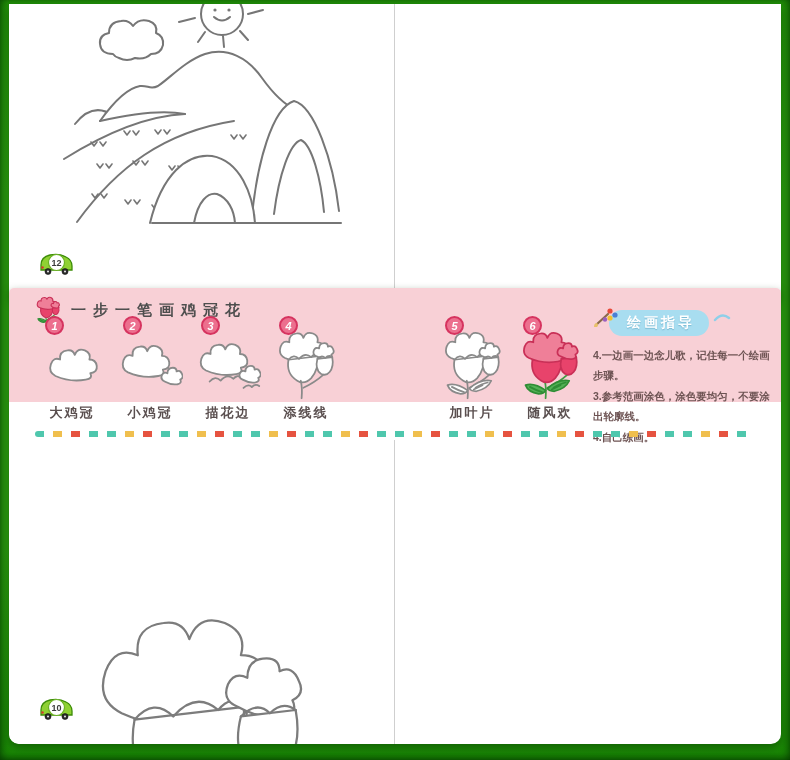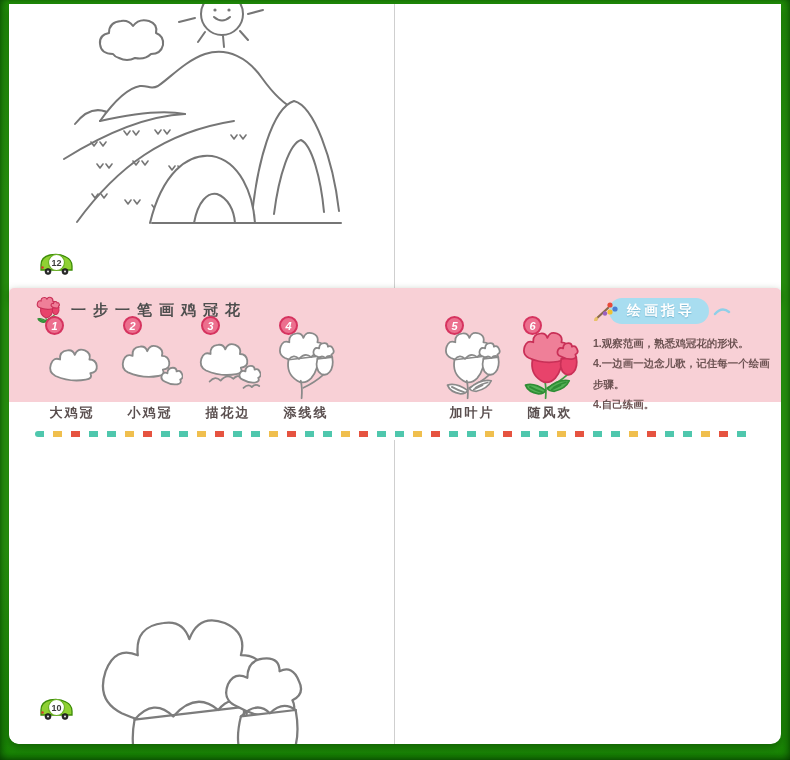--- a/index.html
+++ b/index.html
@@ -46,21 +46,21 @@
   .step-art.tall{top:14px;height:70px;}
   .step-label{position:absolute;bottom:0;left:0;width:100%;text-align:center;
     font-size:13px;letter-spacing:2px;color:#5a4f4f;font-weight:600;}
   .s1{left:24px;} .s2{left:102px;} .s3{left:180px;} .s4{left:258px;} .s5{left:424px;} .s6{left:502px;}
 
   
   .guide{position:absolute;left:584px;top:10px;width:190px;}
   .guide-pill-row{display:flex;align-items:center;}
   .palette-icon{margin-right:-10px;position:relative;z-index:2;}
   .guide-pill{background:#a8ddf0;border-radius:14px;padding:4px 14px 4px 18px;
-    color:#fff;font-size:14px;font-weight:bold;letter-spacing:3px;text-shadow:0 1px 1px rgba(90,160,190,.6);}
+    color:#fff;font-size:14px;font-weight:bold;letter-spacing:3px;text-shadow:0 1px 1px rgba(90,160,190,.6);margin-top:12px;}
   .swoosh{margin-left:4px;}
   .guide-lines{margin-top:9px;font-size:10.5px;line-height:1.95;color:#6d5353;font-weight:600;width:186px;}
 
   .dash-row{position:absolute;left:26px;right:26px;top:143px;height:6px;border-radius:3px;
     background:repeating-linear-gradient(90deg,
       #4fc7ad 0 9px,transparent 9px 18px,
       #f0bf4e 18px 27px,transparent 27px 36px,
       #e65340 36px 45px,transparent 45px 54px,
       #4fc7ad 54px 63px,transparent 63px 72px);}
   .sheet{position:absolute;left:0;right:0;top:152px;bottom:0;border-radius:0 0 10px 10px;overflow:hidden;}
@@ -245,22 +245,22 @@
           <circle cx="22" cy="9" r="2.6" fill="#4a7fd4"></circle>
           <circle cx="17" cy="12" r="2.6" fill="#f2c030"></circle>
           <circle cx="12" cy="13.5" r="2.2" fill="#9a5fc0"></circle>
         </svg>
         <span class="guide-pill">绘画指导</span>
         <svg class="swoosh" width="18" height="10" viewBox="0 0 18 10">
           <path d="M2,8 Q9,0 16,6" stroke="#8fcfe8" stroke-width="2.4" fill="none" stroke-linecap="round"></path>
         </svg>
       </div>
       <div class="guide-lines">
-        <div>1.观察范画，熟悉鸡冠花的形状。</div>
         <div>4.一边画一边念儿歌，记住每一个绘画步骤。</div>
+        <div>3.参考范画涂色，涂色要均匀，不要涂出轮廓线。</div>
         <div>4.自己练画。</div>
       </div>
     </div>
   </div>
 
   <div class="dash-row"></div>
 
   <div class="sheet">
     <div class="page left" style="bottom:0;height:auto">
       <svg class="big-flower" viewBox="0 0 72 80">

